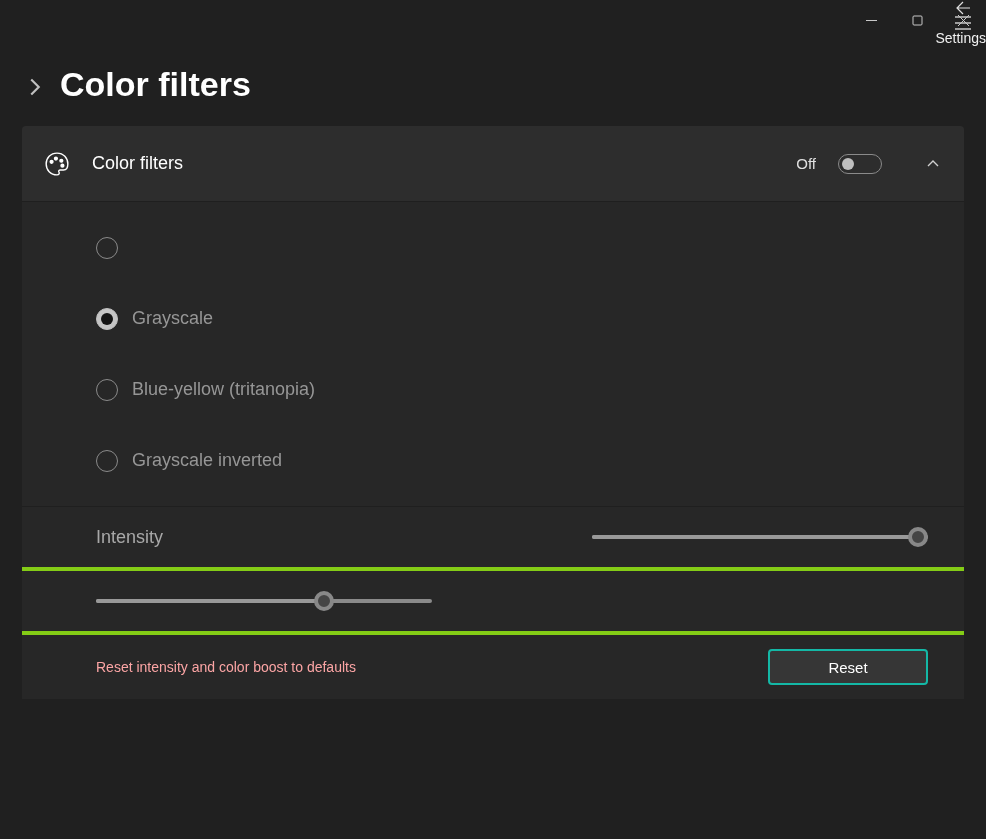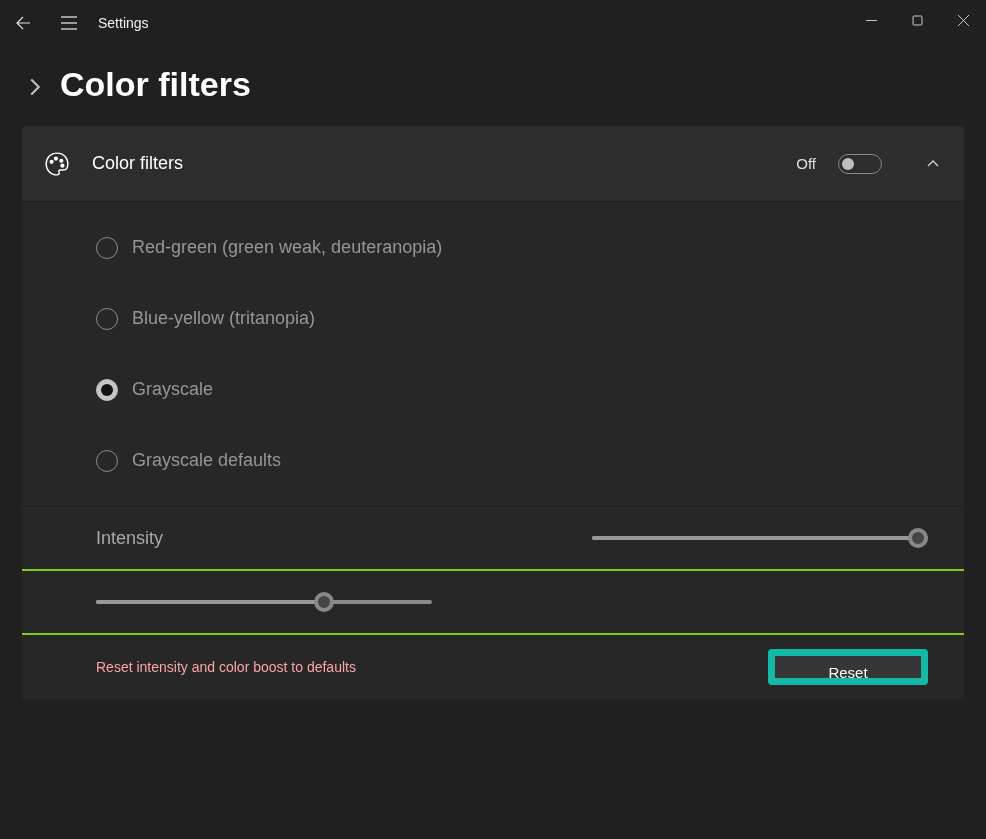--- a/index.html
+++ b/index.html
@@ -7,22 +7,23 @@
     width: 986px;
     height: 839px;
     background: #202020;
     color: #ffffff;
     font-family: "Segoe UI", "Segoe UI Variable", -apple-system, sans-serif;
     overflow: hidden;
   }
   .titlebar {
     height: 45px;
     display: flex;
-    align-items: center;
+    align-items: flex-end;
     position: relative;
+    flex-direction: column;
   }
   .win-controls {
     position: absolute;
     right: 0;
     top: 0;
     display: flex;
     height: 40px;
   }
   .win-btn {
     width: 46px;
@@ -164,21 +165,21 @@
     font-size: 18px;
     color: #969696;
   }
   .slider-row {
     background: #272727;
     height: 64px;
     display: flex;
     align-items: center;
     padding-left: 74px;
     padding-right: 36px;
-    border-bottom: 2px solid #84cc16;
+    border-bottom: 4px solid #84cc16;
   }
   .slider-label {
     font-size: 18px;
     color: #a8a8a8;
     flex: 1;
   }
   .slider {
     width: 336px;
     height: 20px;
     position: relative;
@@ -218,21 +219,21 @@
     padding-left: 74px;
     padding-right: 36px;
   }
   .reset-label {
     font-size: 14px;
     color: #fca5a5;
     flex: 1;
   }
   .reset-btn {
     background: #363636;
-    border: 7px solid #14b8a6;
+    border: 2px solid #14b8a6;
     color: #ffffff;
     font-size: 15px;
     padding: 8px 48px;
     border-radius: 4px;
     height: 36px;
     min-width: 160px;
   }
 </style>
 </head>
 <body>
@@ -300,35 +301,34 @@
     <span class="chevron">
       <svg width="14" height="14" viewBox="0 0 14 14" fill="none" stroke="currentColor" stroke-width="1.4">
           <path d="M2 9 L7 4 L12 9"></path>
         </svg>
     </span>
   </div>
 
   <div class="radio-list">
     <div class="radio-row">
       <span class="radio-outer"></span>
-      <span class="radio-label">Red-green (green weak, deuteranopia)</span>
-    </div>
-    <div class="radio-row">
-      <span class="radio-outer"></span>
-      <span class="radio-label">Blue-yellow (tritanopia)</span>
     </div>
     <div class="radio-row">
       <span class="radio-outer selected">
           <span class="radio-inner"></span>
         </span>
       <span class="radio-label">Grayscale</span>
     </div>
     <div class="radio-row">
       <span class="radio-outer"></span>
-      <span class="radio-label">Grayscale defaults</span>
+      <span class="radio-label">Blue-yellow (tritanopia)</span>
+    </div>
+    <div class="radio-row">
+      <span class="radio-outer"></span>
+      <span class="radio-label">Grayscale inverted</span>
     </div>
   </div>
 
   <div class="slider-row">
     <span class="slider-label">Intensity</span>
     <div class="slider">
       <div class="slider-track">
         <div class="slider-fill" style="width:100%"></div>
         <div class="slider-thumb" style="left:97%"></div>
       </div>

